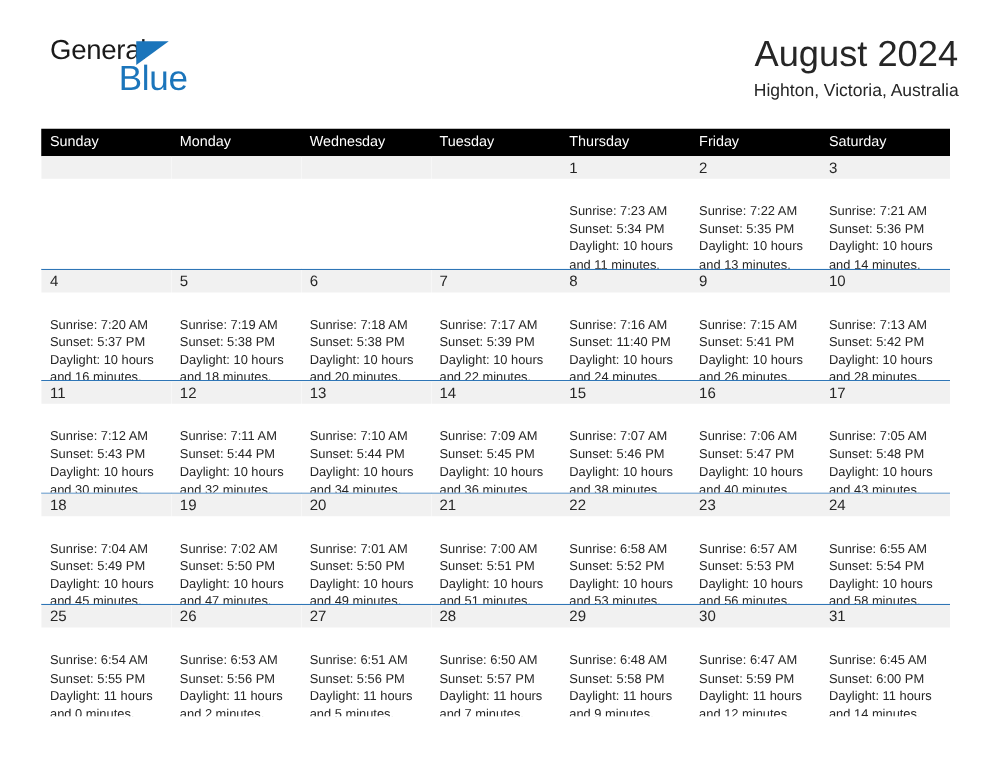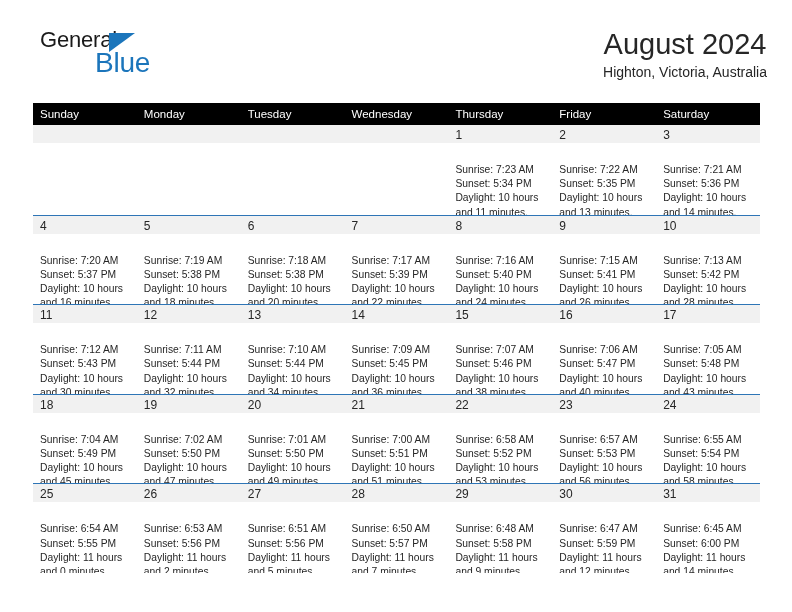--- a/index.html
+++ b/index.html
@@ -167,22 +167,22 @@
       <div class="cal-title">August 2024</div>
       <div class="cal-subtitle">Highton, Victoria, Australia</div>
     </div>
 
   </div>
 
   <div class="calendar">
     <div class="weekhead" id="weekhead">
         <div class="wh-cell">Sunday</div>
         <div class="wh-cell">Monday</div>
+        <div class="wh-cell">Wednesday</div>
         <div class="wh-cell">Tuesday</div>
-        <div class="wh-cell">Wednesday</div>
         <div class="wh-cell">Thursday</div>
         <div class="wh-cell">Friday</div>
         <div class="wh-cell">Saturday</div>
       </div>
     <div id="weeks-container">
         <div class="week">
           <div class="daycell empty">
             <div class="daynum-band"><span class="daynum"></span></div>
           </div>
           <div class="daycell empty">
@@ -256,21 +256,21 @@
               <div>Sunrise: 7:17 AM</div>
               <div>Sunset: 5:39 PM</div>
               <div>Daylight: 10 hours</div>
               <div>and 22 minutes.</div>
             </div>
           </div>
           <div class="daycell">
             <div class="daynum-band"><span class="daynum">8</span></div>
             <div class="dayinfo">
               <div>Sunrise: 7:16 AM</div>
-              <div>Sunset: 5:40 PM</div>
+              <div>Sunset: 11:40 PM</div>
               <div>Daylight: 10 hours</div>
               <div>and 24 minutes.</div>
             </div>
           </div>
           <div class="daycell">
             <div class="daynum-band"><span class="daynum">9</span></div>
             <div class="dayinfo">
               <div>Sunrise: 7:15 AM</div>
               <div>Sunset: 5:41 PM</div>
               <div>Daylight: 10 hours</div>

